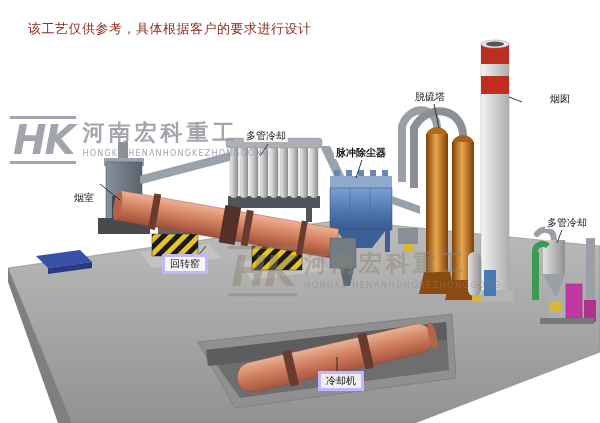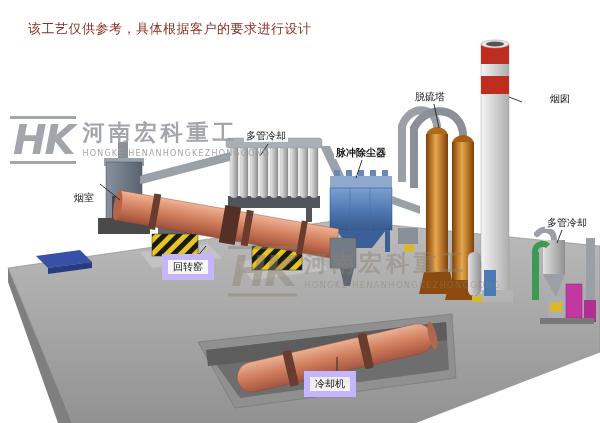--- a/index.html
+++ b/index.html
@@ -23,29 +23,29 @@
     letter-spacing:-2px;border-top:3px solid currentColor;border-bottom:3px solid currentColor;
     padding:0 3px;
   }
   .wm-col{display:flex;flex-direction:column;}
   .wm-cn{font-size:22px;font-weight:bold;letter-spacing:4px;line-height:26px;margin-top:4px;}
   .wm-en{font-size:8px;letter-spacing:1.2px;margin-top:3px;}
   .lbl{
     position:absolute;z-index:3;font-size:10px;color:#111;line-height:12px;
     background:rgba(255,255,255,.88);padding:0 2px;white-space:nowrap;
   }
-  .lbl.boxed{border:6px solid #c4b5fd;padding:1px 5px;}
+  .lbl.boxed{border:3px solid #c4b5fd;padding:1px 5px;}
   .l-smoke{left:72px;top:192px;}
   .l-cooler{left:244px;top:130px;}
   .l-dust{left:334px;top:147px;font-weight:bold;}
   .l-desulf{left:413px;top:91px;}
   .l-chimney{left:548px;top:93px;}
   .l-grind{left:545px;top:217px;}
   .l-kiln{left:162px;top:254px;}
-  .l-coolm{left:304px;top:371px;}
+  .l-coolm{left:318px;top:371px;}
 </style>
 </head>
 <body>
 
 <div id="stage">
 
   <svg id="scene" width="600" height="423" viewBox="0 0 600 423">
     <defs>
       <linearGradient id="gGround" x1="0" y1="0" x2="0" y2="1">
         <stop offset="0" stop-color="#bcbcbc"></stop>

